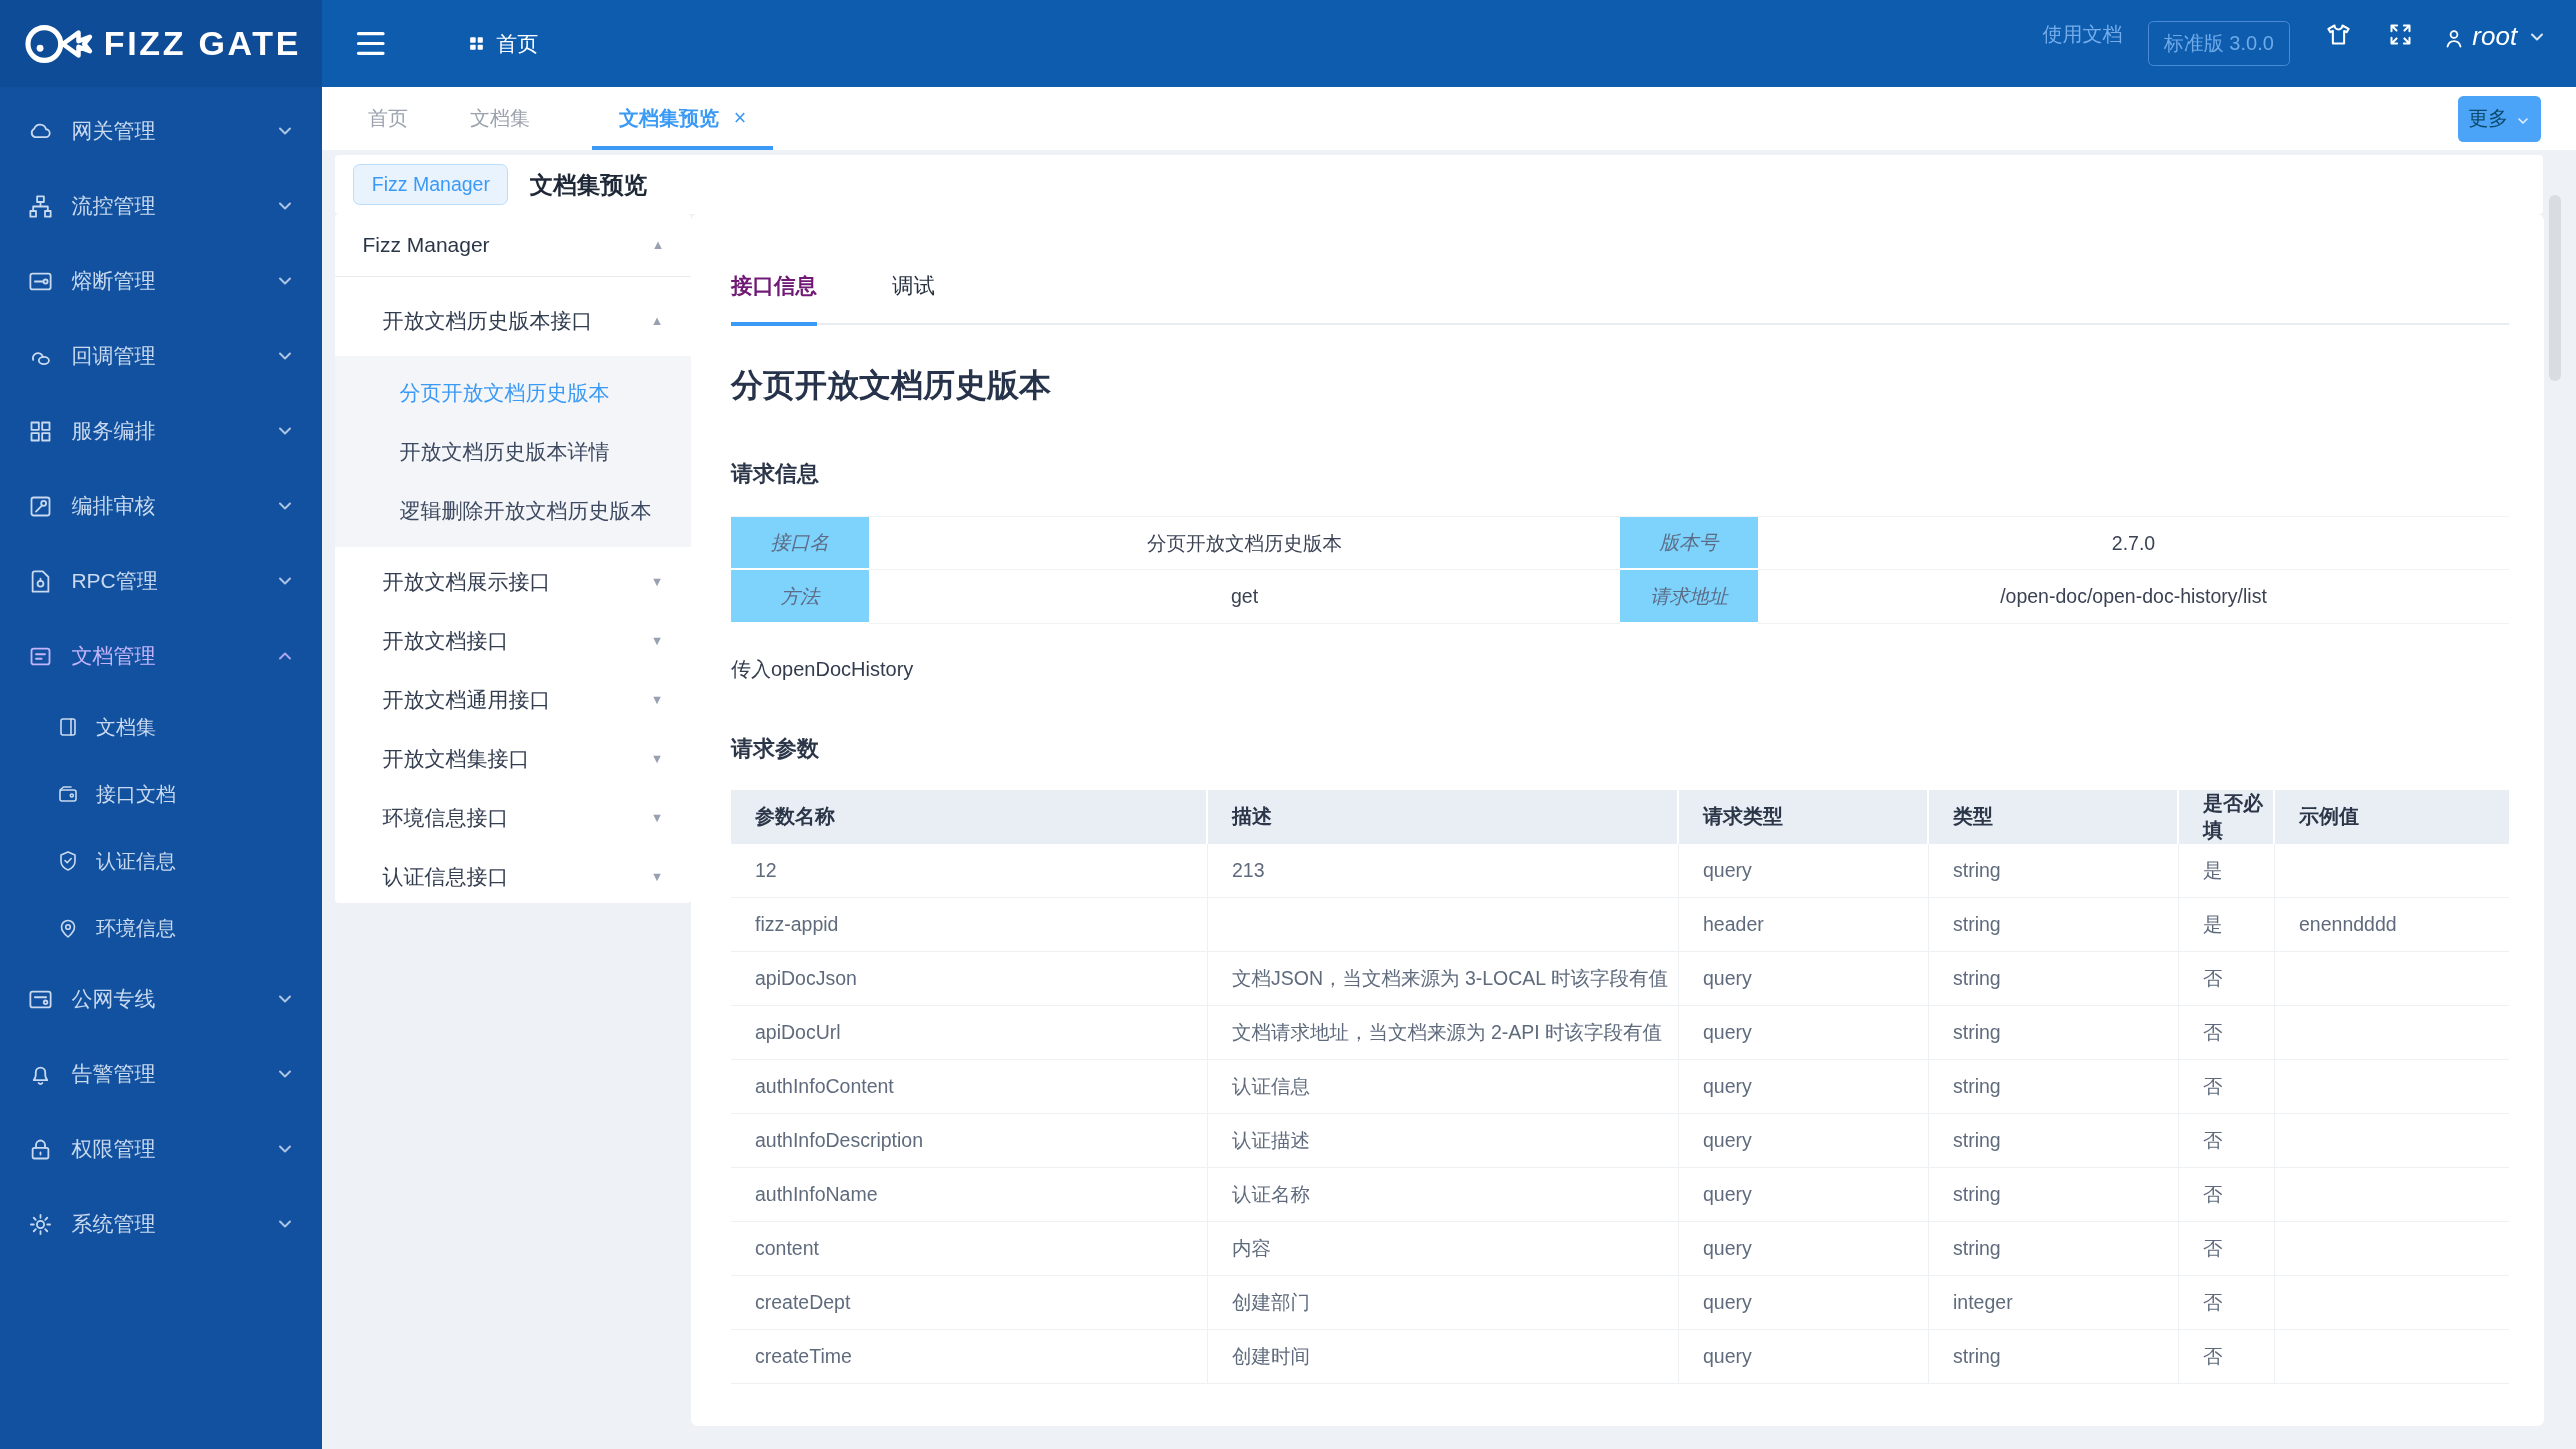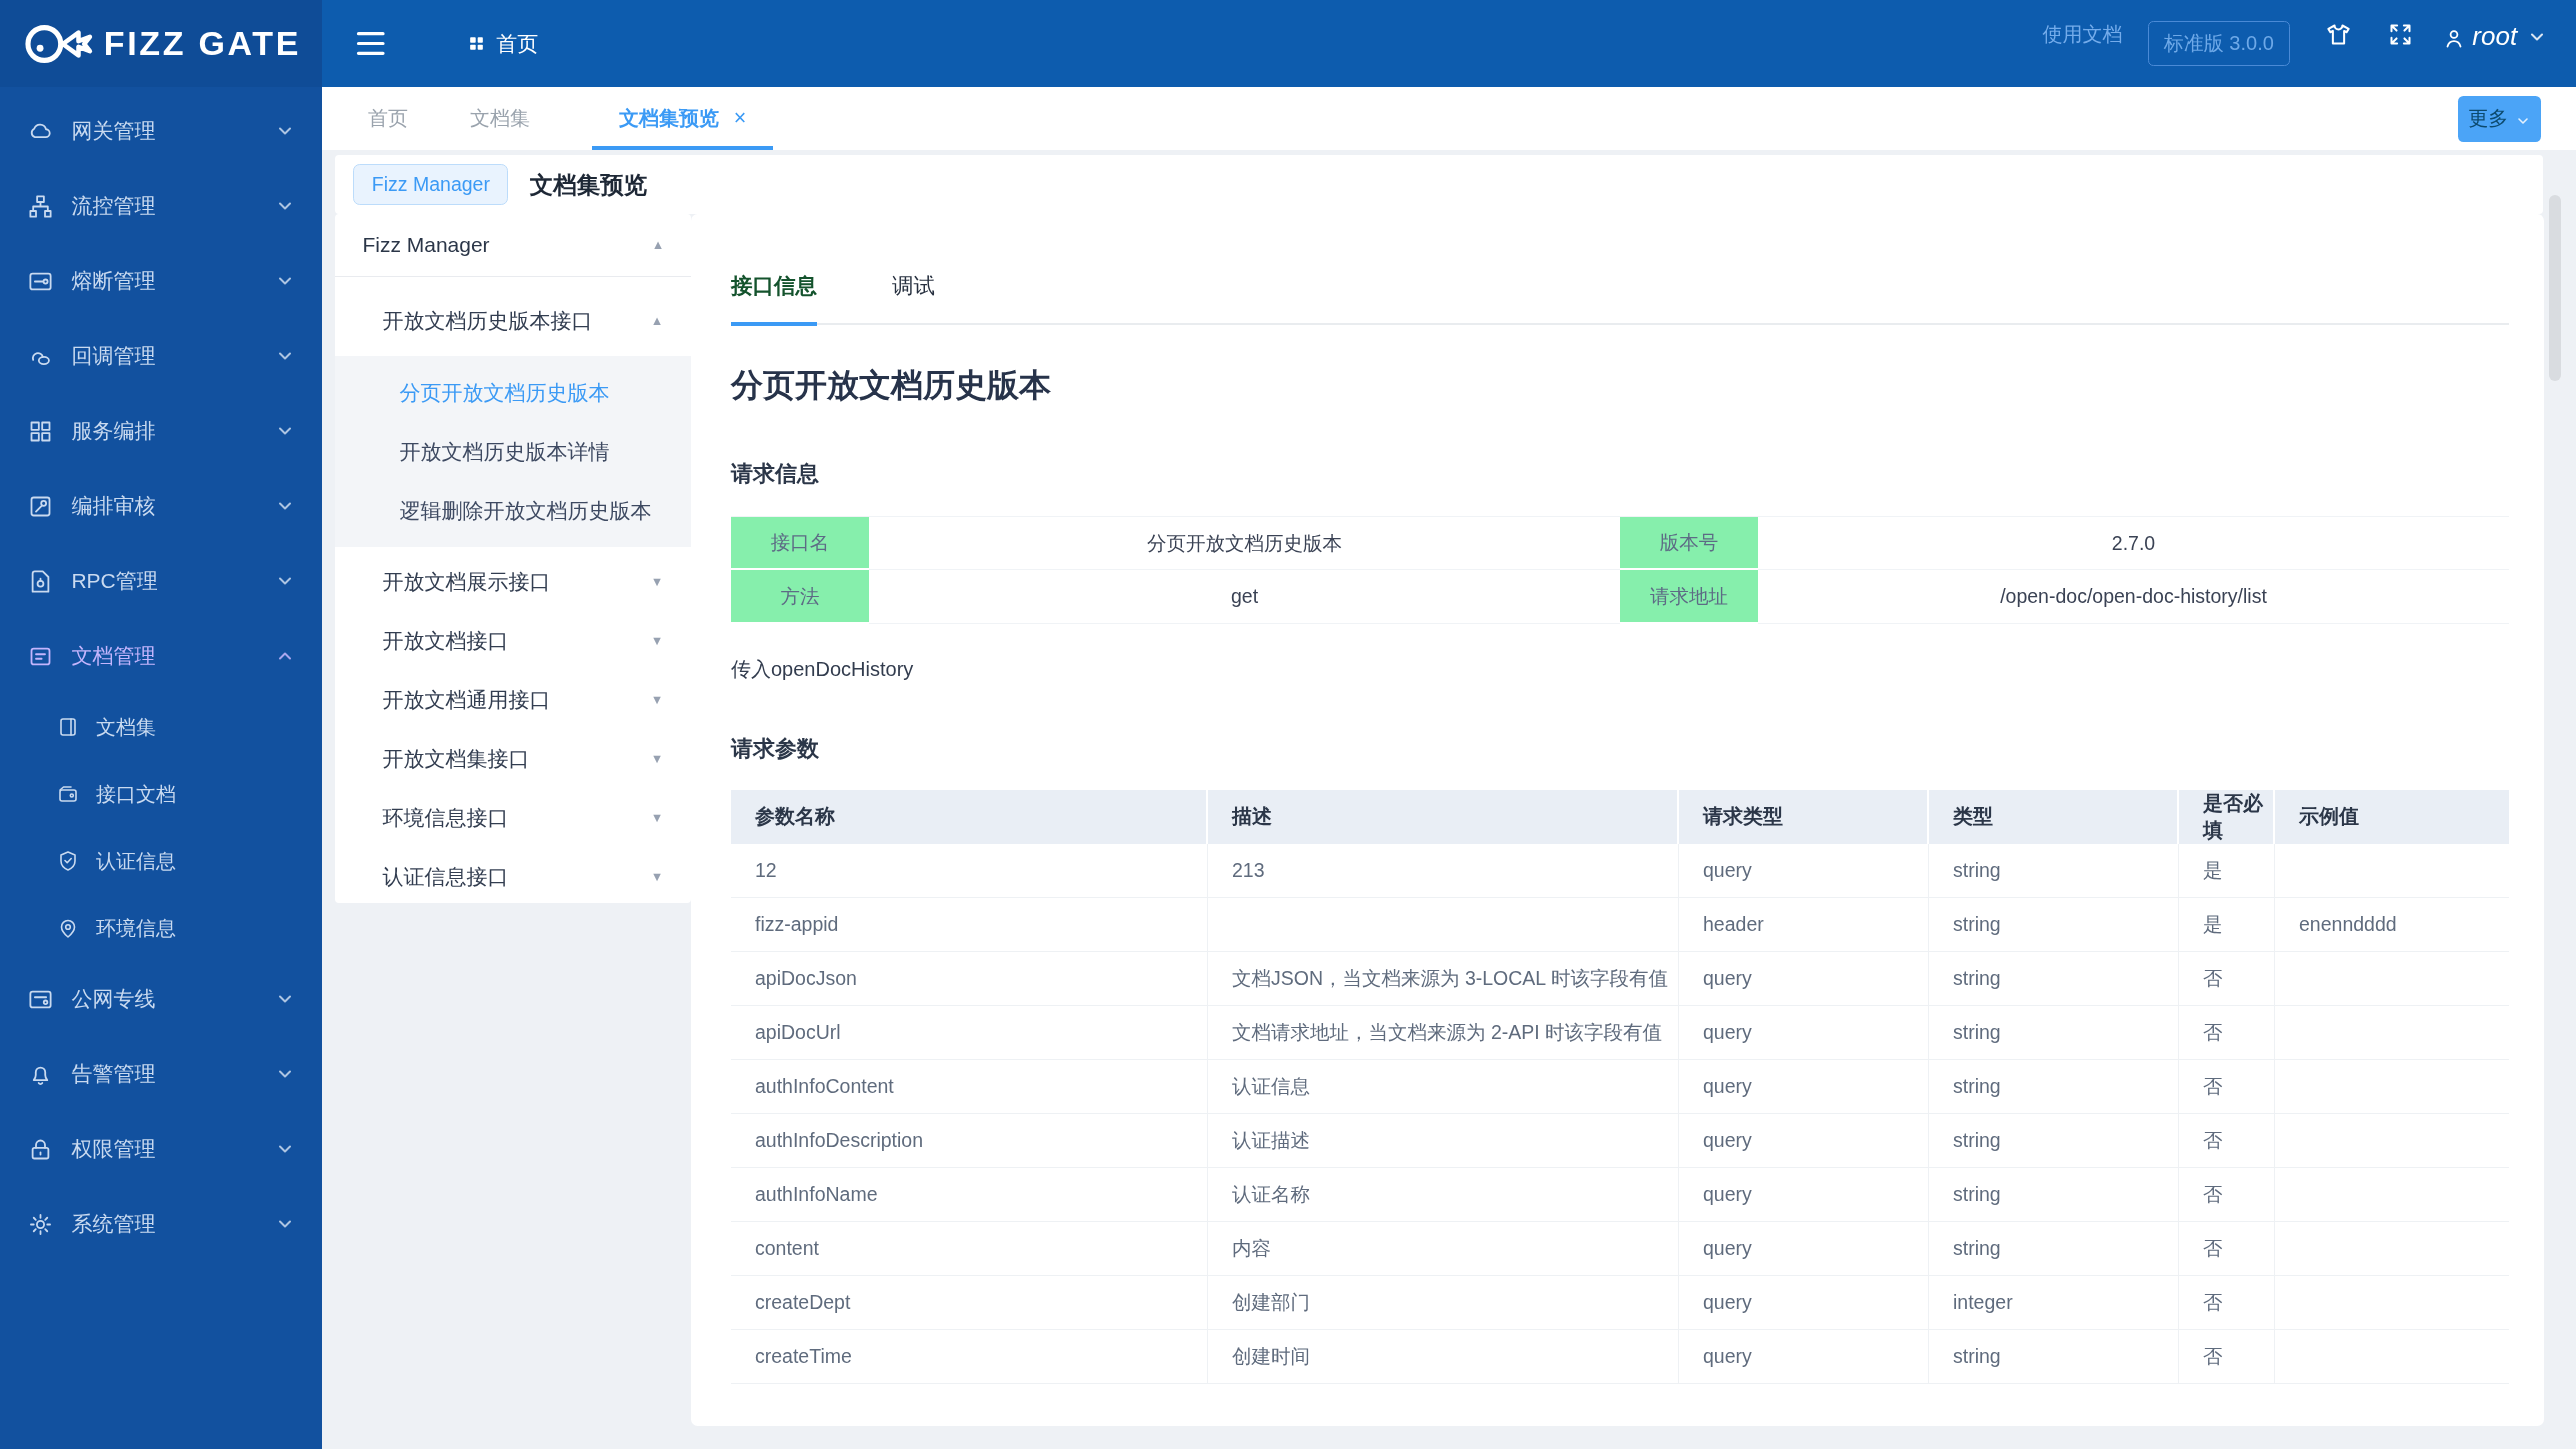--- a/index.html
+++ b/index.html
@@ -65,26 +65,26 @@
   .tree-group.first { margin-top:17.4px; height:54px; }
   .tree-children { background:#f3f5f8; padding:6.7px 0; margin-top:8px; margin-bottom:5.4px; }
   .tree-leaf { height:59px; display:flex; align-items:center; padding-left:64px; font-size:21px; color:#3d4961; cursor:pointer; }
   .tree-leaf.selected { color:#3b9af5; }
 
   
   .doc-card { position:absolute; left:369px; top:64px; width:1853px; height:1212px; background:#fff; border-radius:6.7px; overflow:hidden; }
   .doc-inner { padding:0 35px 0 40px; }
   .doc-tabs { display:flex; align-items:flex-end; height:111px; border-bottom:2.7px solid #e9ecef; }
   .doc-tab { font-size:21.5px; color:#27303f; padding-bottom:23px; margin-right:75px; cursor:pointer; position:relative; }
-  .doc-tab.active { color:#14532d; font-weight:bold; }
+  .doc-tab.active { color:#701a75; font-weight:bold; }
   .doc-tab.active::after { content:""; position:absolute; left:0; right:0; bottom:-2.7px; height:4px; background:#3b9af5; }
   .doc-title { margin-top:39px; font-size:32px; font-weight:bold; color:#27334a; }
   .sec-h { margin-top:51px; font-size:22px; font-weight:bold; color:#2b3648; }
   .info-table { margin-top:27px; display:grid; grid-template-columns:138px 1fr 138px 1fr; }
-  .info-table .lab { background:#86efac; color:#5d6b85; border-bottom:2px solid #fff; }
+  .info-table .lab { background:#7dd3fc; color:#5d6b85; border-bottom:2px solid #fff;font-style:italic; }
   .info-table .val { background:#fff; color:#3a4254; border-bottom:1.3px solid #f0f3f6; }
   .info-table > div { height:54px; display:flex; align-items:center; justify-content:center; font-size:19.5px; }
   .info-table .lab.r1, .info-table .val.r1 { border-top:1.3px solid #f0f3f6; }
   .desc-text { margin-top:32px; font-size:20px; color:#323c4e; }
   table.params { margin-top:25.5px; width:100%; border-collapse:separate; border-spacing:0; table-layout:fixed; }
   table.params th { background:#e9eef5; height:51px; text-align:left; padding-left:24px; font-size:20px; color:#2b3648; border-right:2px solid #fff; font-weight:bold; }
   table.params th:last-child { border-right:none; }
   table.params td { height:54px; padding-left:24px; font-size:19.5px; color:#5f6b7d; border-bottom:1.3px solid #eef1f4; border-right:1.3px solid #eef1f4; background:#fff; }
   table.params td:last-child { border-right:none; }
 

